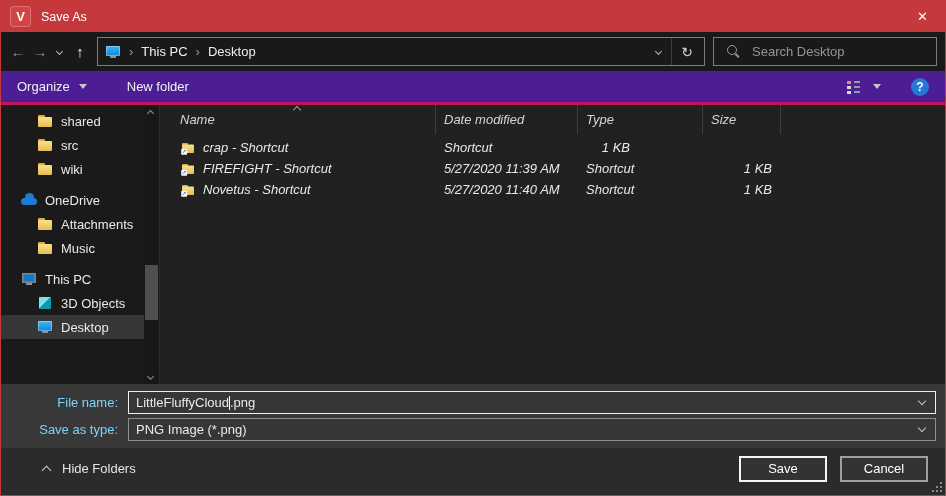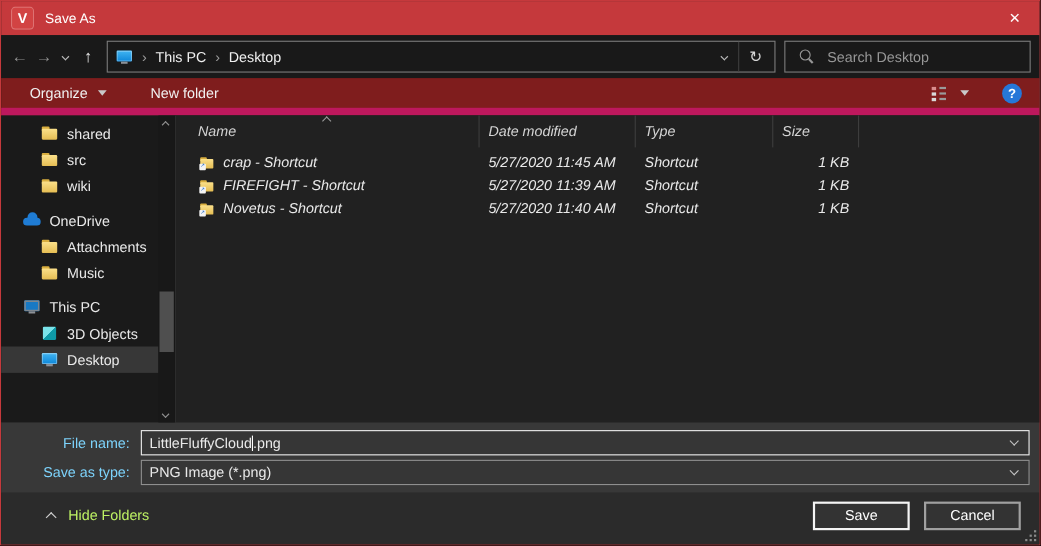--- a/index.html
+++ b/index.html
@@ -35,22 +35,22 @@
   .addr-dd { width:26px; height:27px; display:flex; align-items:center; justify-content:center; }
   .addr-vsep { width:1px; height:27px; background:#3c3c3c; }
   .addr-refresh { width:30px; height:27px; display:flex; align-items:center; justify-content:center;
     color:#d6d6d6; font-size:14px; }
   .searchbox { flex:1; height:29px; margin-left:8px; border:1px solid #7c7c7c; background:#191919;
     display:flex; align-items:center; padding:0 8px 0 12px; }
   .searchinput { flex:1; background:transparent; border:none; outline:none; color:#ddd;
     font:inherit; margin-left:10px; }
   .searchinput::placeholder { color:#969696; }
   
-  .toolbar { height:34px; flex:none; background:#7f1d1d; display:flex; align-items:center;
-    padding:0 16px 0 26px; border-bottom:7px solid #be185d; }
+  .toolbar { height:34px; flex:none; background:#4c1d95; display:flex; align-items:center;
+    padding:0 16px 0 16px; border-bottom:3px solid #be185d; }
   .tbtn { display:flex; align-items:center; color:#f0f0f0; margin-right:40px; }
   .tri { width:0; height:0; border-left:4px solid transparent; border-right:4px solid transparent;
     border-top:5px solid #c9c9c9; display:inline-block; }
   .tbtn .tri { margin-left:9px; }
   .tb-right { margin-left:auto; display:flex; align-items:center; }
   .tb-right .tri { margin-left:12px; }
   .helpbtn { width:18px; height:18px; border-radius:50%; background:#2677d8; color:#fff; font-weight:bold;
     font-size:12px; display:flex; align-items:center; justify-content:center; margin-left:30px; }
   
   .icon { width:16px; height:16px; position:relative; display:inline-block; flex:none; }
@@ -117,21 +117,21 @@
   .field-row { display:flex; align-items:center; height:23px; margin-bottom:4px; }
   .flabel { width:127px; flex:none; text-align:right; padding-right:10px; color:#7dd3fc; }
   .finput { flex:1; margin-right:9px; height:23px; background:#363636; display:flex; align-items:center;
     padding:0 10px 0 7px; }
   .finput.focused { border:1px solid #f0f0f0; }
   .finput.combo { border:1px solid #8f8f8f; }
   .finput .chev { margin-left:auto; border-color:#c4c4c4; width:6px; height:6px; margin-top:-3px; }
   .caret { display:inline-block; width:1px; height:14px; background:#fff; vertical-align:middle; }
   
   .footer { flex:1; background:#2b2b2b; display:flex; align-items:center; padding:0 17px 6px 42px; }
-  .hide-folders { display:flex; align-items:center; color:#bef264; }
+  .hide-folders { display:flex; align-items:center; color:#e5e5e5; }
   .hide-folders .chev { border-color:#cfcfcf; margin-right:12px; margin-top:3px; }
   .btns { margin-left:auto; display:flex; }
   .btn { width:88px; height:26px; background:#333; color:#fff; font:inherit; margin-left:13px;
     border:2px solid #a0a0a0; }
   .btn.primary { border-color:#f5f5f5; }
   .grip { position:absolute; right:3px; bottom:3px; width:10px; height:10px; }
   .grip::before { content:""; position:absolute; width:2px; height:2px; background:#8a8a8a; right:0; top:0;
     box-shadow:0 4px 0 #8a8a8a, 0 8px 0 #8a8a8a, -4px 4px 0 #8a8a8a, -4px 8px 0 #8a8a8a, -8px 8px 0 #8a8a8a; }
 </style>
 </head>
@@ -241,21 +241,20 @@
         <div class="hcell c-size">Size</div>
       </div>
       <div class="rows">
         <div class="frow">
           <div class="cell c-name">
             <span class="icon" data-icon="folder-shortcut">
                 <i class="lnk"></i>
               </span>
             <span>crap - Shortcut</span>
           </div>
-          <div class="cell c-date">5/27/2020 11:45 AM</div>
           <div class="cell c-type">Shortcut</div>
           <div class="cell c-size">1 KB</div>
         </div>
         <div class="frow">
           <div class="cell c-name">
             <span class="icon" data-icon="folder-shortcut">
                 <i class="lnk"></i>
               </span>
             <span>FIREFIGHT - Shortcut</span>
           </div>

